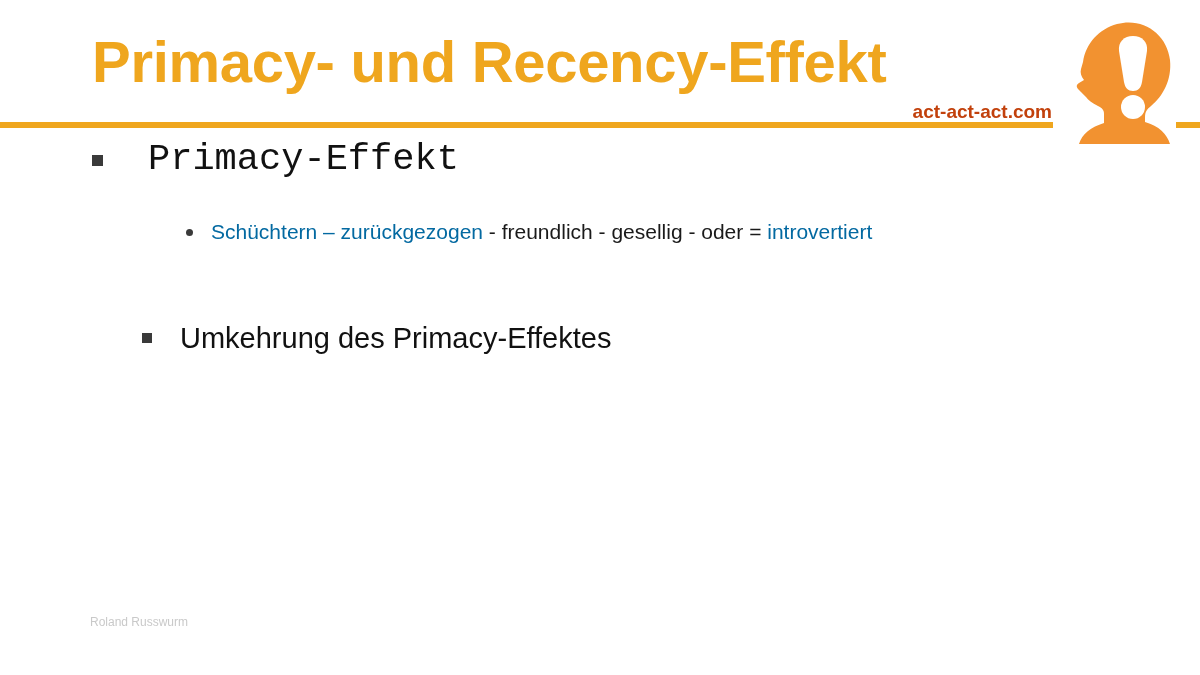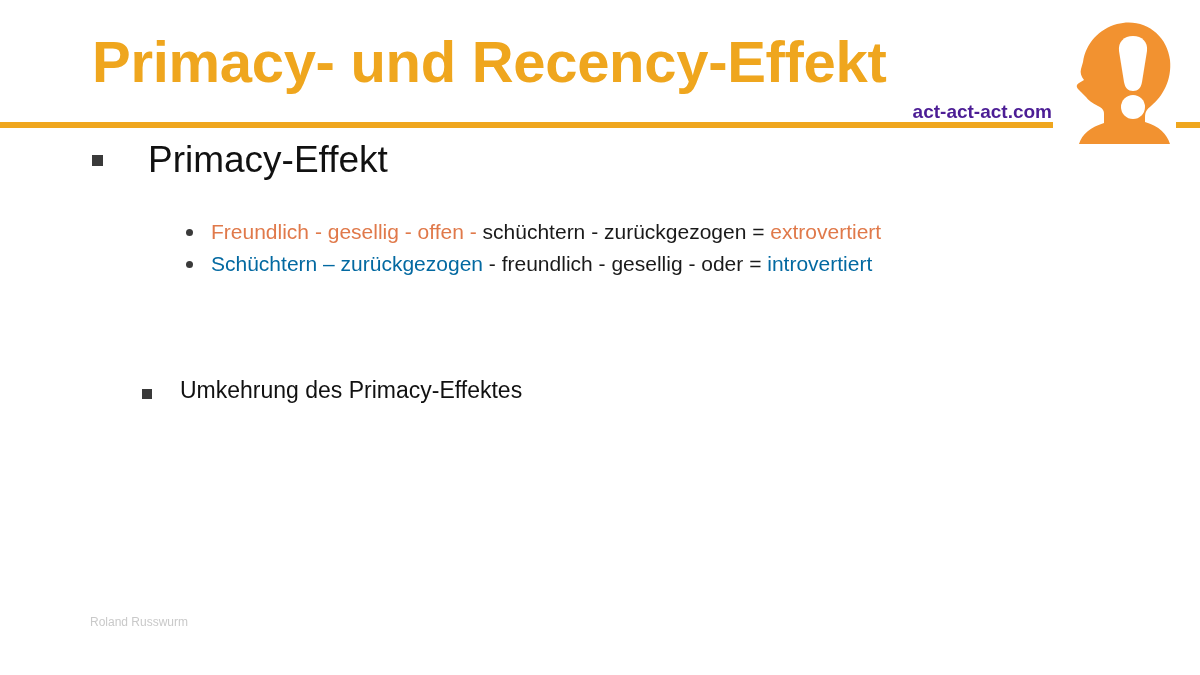--- a/index.html
+++ b/index.html
@@ -47,21 +47,21 @@
     height: 6px;
     background: #efa61e;
   }
 
   .site-url {
     position: absolute;
     right: 148px;
     top: 101px;
     font-size: 19px;
     font-weight: bold;
-    color: #4c1d95;
+    color: #c2410c;
     white-space: nowrap;
   }
 
   .logo {
     position: absolute;
     left: 1055px;
     top: 10px;
     width: 140px;
     height: 140px;
   }
@@ -74,20 +74,21 @@
     top: 140px;
     width: 1200px;
   }
 
   .lvl1 {
     position: relative;
     padding-left: 148px;
     font-size: 37px;
     color: #111111;
     line-height: 1.08;
+    font-family: Liberation Mono, monospace;
   }
   .lvl1 .marker {
     position: absolute;
     left: 92px;
     top: 15px;
     width: 11px;
     height: 11px;
     background: #3a3a3a;
   }
 
@@ -107,24 +108,23 @@
     width: 7px;
     height: 7px;
     border-radius: 50%;
     background: #3a3a3a;
   }
 
   .lvl2-sq {
     position: relative;
     padding-left: 180px;
     padding-right: 57px;
-    font-size: 23px;
+    font-size: 29px;
     color: #111111;
     line-height: 1.28;
-    margin-top: 24px;
   }
   .lvl2-sq .marker {
     position: absolute;
     left: 142px;
     top: 13px;
     width: 10px;
     height: 10px;
     background: #3a3a3a;
   }
 
@@ -192,24 +192,20 @@
 
   <div class="content">
 
     <div class="lvl1">
       <span class="marker"></span>
       <span>Primacy-Effekt</span>
     </div>
 
     <div class="gap-a"></div>
 
-    <div class="lvl2-dot">
-      <span class="marker"></span>
-      <span class="t-orange">Freundlich - gesellig - offen - </span><span>schüchtern - zurückgezogen = </span><span class="t-orange">extrovertiert</span>
-    </div>
 
     <div class="lvl2-dot">
       <span class="marker"></span>
       <span class="t-blue">Schüchtern – zurückgezogen </span><span>- freundlich - gesellig - oder = </span><span class="t-blue">introvertiert</span>
     </div>
 
     <div class="gap-b"></div>
 
 
     <div class="gap-c"></div>

